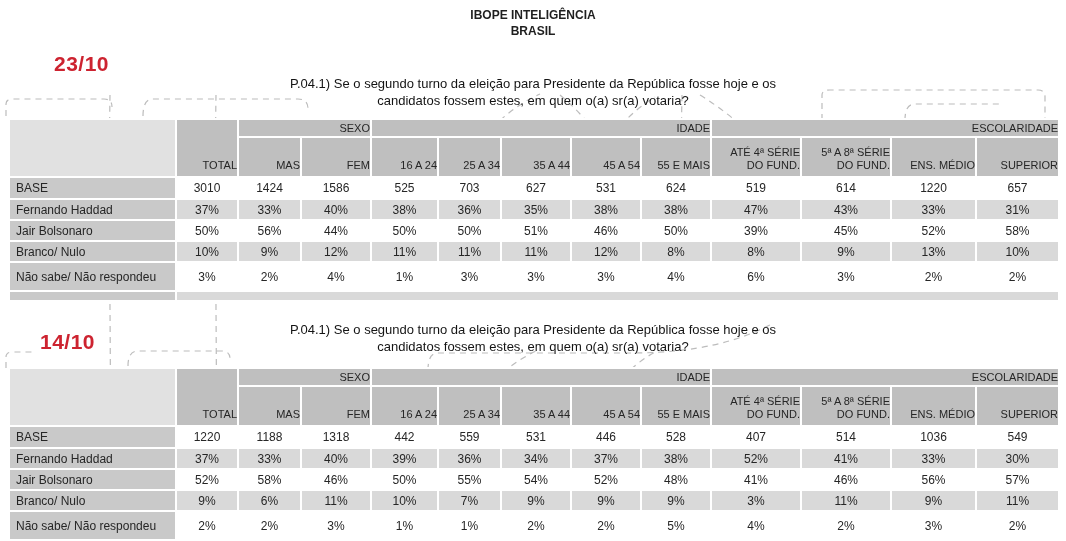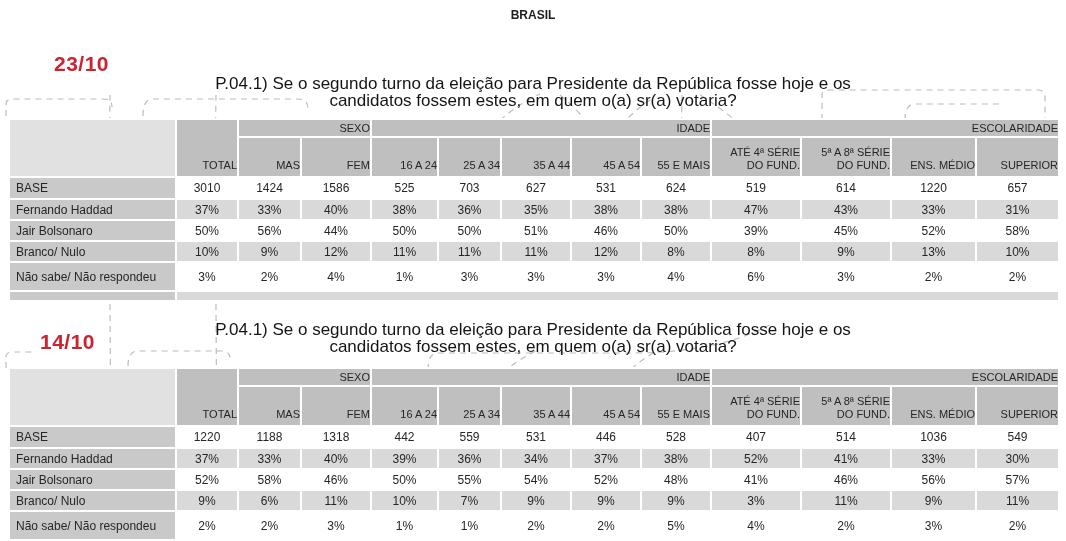--- a/index.html
+++ b/index.html
@@ -19,21 +19,21 @@
   
   .doc-header{position:absolute;top:7px;left:0;width:100%;text-align:center;
     font-weight:bold;font-size:12px;line-height:16px;}
   
   .date-note{position:absolute;font-weight:bold;font-size:21px;color:var(--annotation-red);
     letter-spacing:0.5px;}
   .date-1{left:54px;top:52px;}
   .date-2{left:40px;top:330px;}
   
   .question{position:absolute;left:0;width:100%;text-align:center;
-    font-size:17px;line-height:17px;color:#141414;}
+    font-size:13px;line-height:17px;color:#141414;}
   .q1{top:75px;}
   .q2{top:321px;}
   
   table.ptable{position:absolute;left:8px;border-collapse:collapse;table-layout:fixed;
     width:1050px;font-size:12px;color:#262626;}
   .t1{top:118px;}
   .t2{top:367px;}
   .ptable th,.ptable td{border:2px solid #fff;padding:0;overflow:hidden;}
   .ptable th{font-weight:normal;font-size:11px;background:var(--header-gray);text-align:right;}
   th.corner{background:var(--corner-gray);}
@@ -94,20 +94,21 @@
       <path d="M252 457 C305 465 332 468 310 481 C288 494 318 504 348 498"></path>
       <path d="M455 432 C470 400 500 368 538 350"></path>
       <path d="M588 432 C600 402 620 372 655 352"></path>
       <path d="M95 541 C100 525 112 515 125 520"></path>
       <path d="M940 541 C950 512 980 500 1005 510"></path>
       <path d="M1048 541 C1050 520 1042 505 1028 500"></path>
     </g>
   </svg>
 
   <div class="doc-header">
+    <div>IBOPE INTELIGÊNCIA</div>
     <div>BRASIL</div>
   </div>
 
   <div class="date-note date-1">23/10</div>
   <div class="date-note date-2">14/10</div>
 
   <div class="question q1">
     <div>P.04.1) Se o segundo turno da eleição para Presidente da República fosse hoje e os</div>
     <div>candidatos fossem estes, em quem o(a) sr(a) votaria?</div>
   </div>

